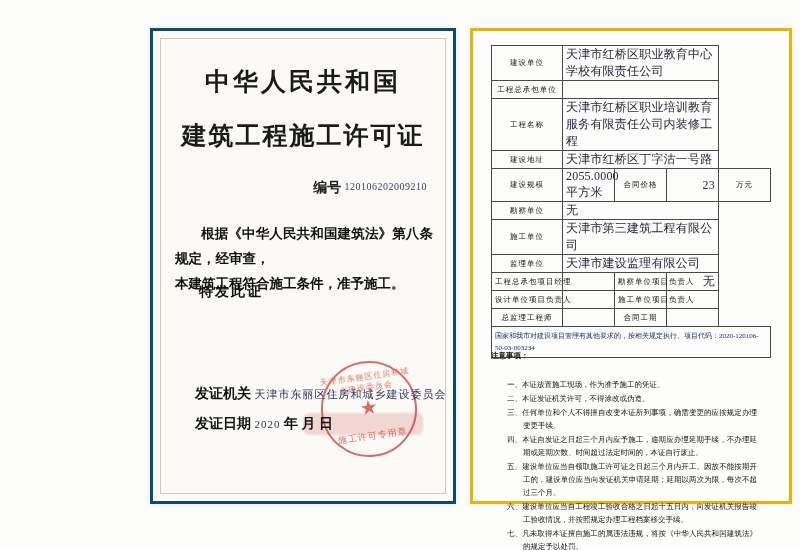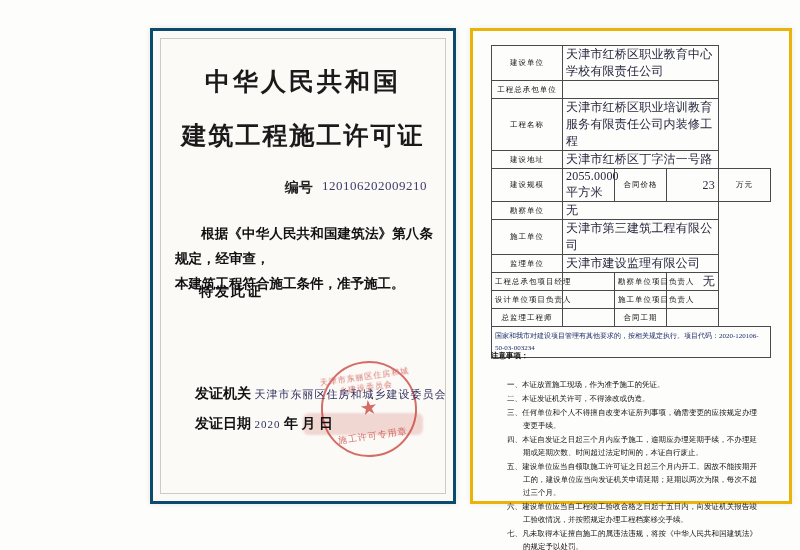--- a/index.html
+++ b/index.html
@@ -33,22 +33,22 @@
     text-align:center;
     font-size:25px;font-weight:bold;letter-spacing:2px;color:#1a1a1a;
   }
   .cert-no-row{
     position:absolute;top:148px;left:0;width:100%;
     text-align:right;padding-right:26px;box-sizing:border-box;
     font-size:13px;color:#222;
   }
   .cert-no-label{font-size:14px;font-weight:bold;margin-top:28px;}
   .cert-no-value{
-    font-size:13px;letter-spacing:0.5px;color:#3b3b6b;
-    display:inline-block;transform:translateY(-2px);margin-left:6px;
+    font-size:10px;letter-spacing:0.5px;color:#3b3b6b;
+    display:inline-block;transform:translateY(-2px);
   }
   .cert-body{
     position:absolute;top:190px;left:22px;right:20px;
     font-size:13.5px;line-height:25px;color:#111;
     text-align:justify;
     font-weight:bold;
   }
   .cert-body .indent{text-indent:26px;display:block;}
   .cert-special{
     position:absolute;top:252px;left:46px;

